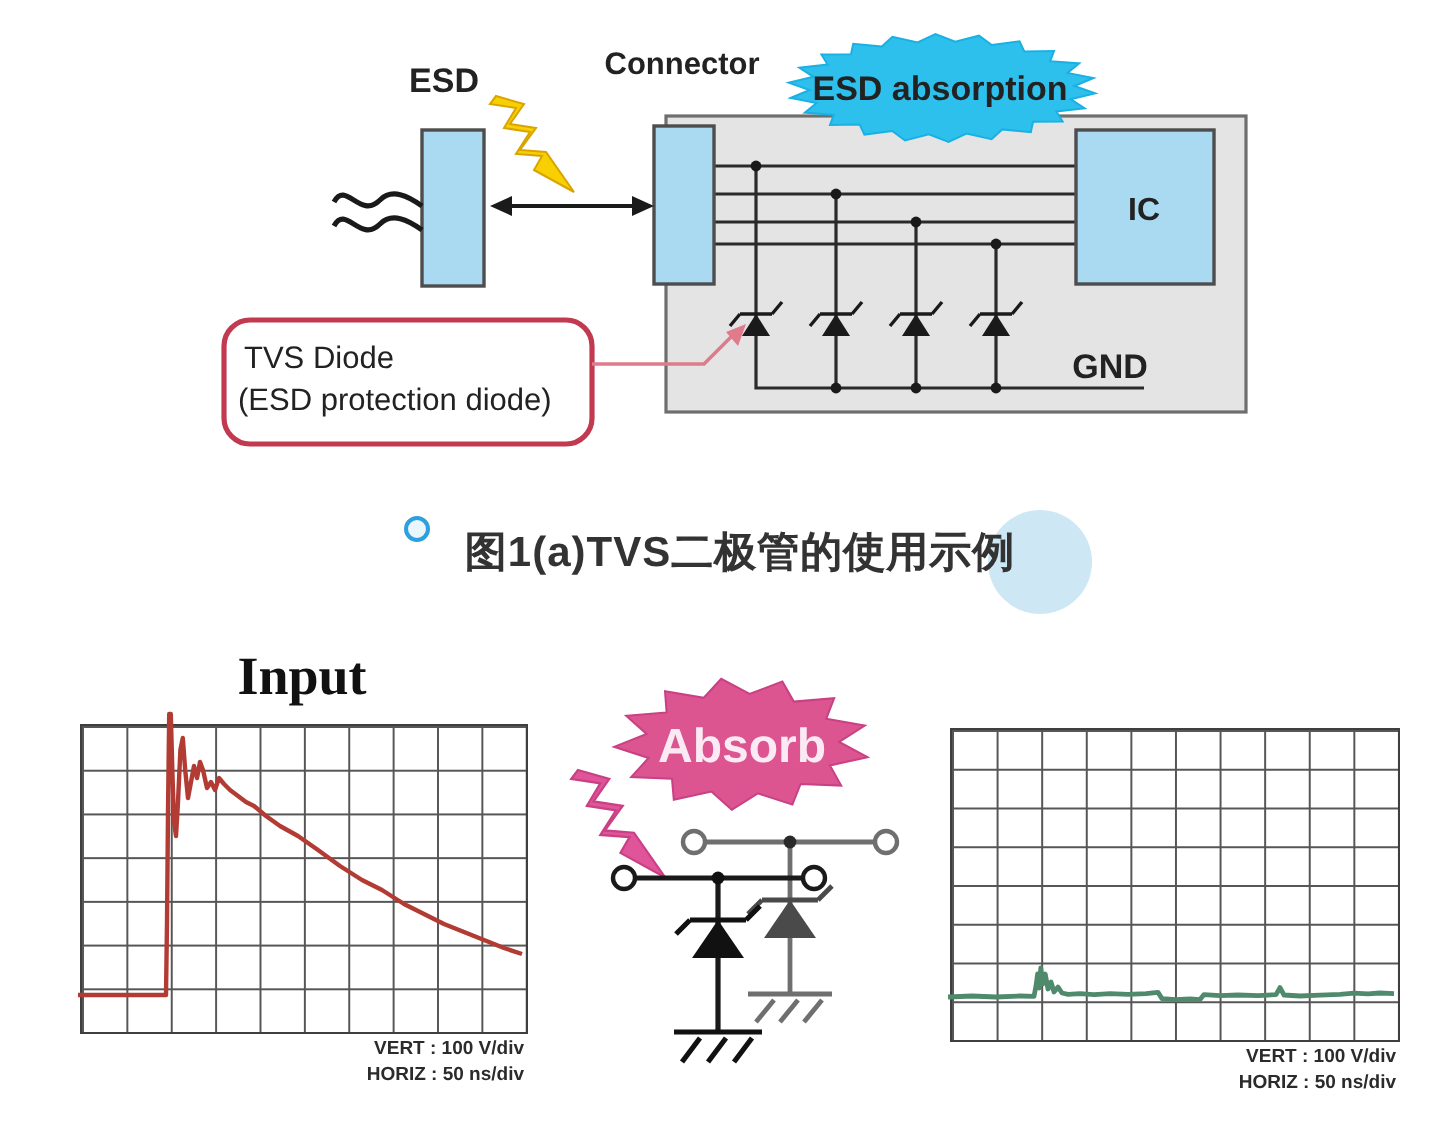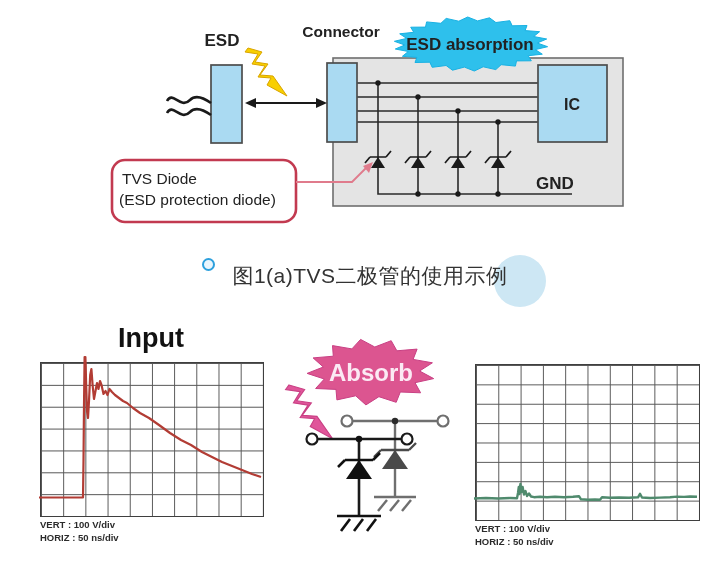--- a/index.html
+++ b/index.html
@@ -5,36 +5,36 @@
   html,body{margin:0;padding:0;background:#fff;}
   .canvas{position:relative;width:725px;height:571px;background:#fff;overflow:hidden;
           font-family:"Liberation Sans",sans-serif;}
   svg{display:block;}
   .abs{position:absolute;}
   .top-svg{left:0;top:0;}
   .top-svg text{font-family:"Liberation Sans",sans-serif;fill:#222;}
   .mid-svg{left:255px;top:330px;}
   
   .caption{left:150px;top:262px;width:440px;text-align:center;font-size:21px;
-           color:#333;font-weight:400;letter-spacing:.5px;z-index:2;}
+           color:#333;font-weight:700;letter-spacing:.5px;z-index:2;}
   .hl-circle{left:494px;top:255px;width:52px;height:52px;border-radius:50%;
              background:#cde7f4;z-index:1;}
   .sel-dot{left:202px;top:258px;width:9px;height:9px;border-radius:50%;
            background:#eaf6fd;border:2px solid #2da0dd;z-index:3;}
   
   .chart{border:1.6px solid #3f3f3f;background:
      linear-gradient(to right,#565656 1px,transparent 1px),
      linear-gradient(to bottom,#565656 1px,transparent 1px);}
   .chart-input{left:40px;top:362px;width:222px;height:153px;background-size:22.2px 21.86px;}
   .chart-output{left:475px;top:364px;width:223px;height:155px;background-size:22.3px 19.38px;}
   .trace{position:absolute;left:-2px;top:-2px;overflow:visible;pointer-events:none;}
-  .chart-title{font-size:27px;font-weight:600;color:#111;text-align:center;}
+  .chart-title{font-size:27px;font-weight:600;color:#111;text-align:center;font-family:Liberation Serif, serif;}
   .title-input{left:40px;top:323px;width:222px;}
   .title-output{left:475px;top:325px;width:223px;}
-  .scope-notes{font-size:9.5px;font-weight:700;color:#2b2b2b;line-height:13px;}
+  .scope-notes{font-size:9.5px;font-weight:700;color:#2b2b2b;text-align:right;line-height:13px;}
   .notes-input{left:40px;top:518px;width:222px;}
   .notes-output{left:475px;top:522px;width:223px;}
 </style>
 </head>
 <body>
 
 <div class="canvas">
 
   <svg class="abs top-svg" width="725" height="250" viewBox="0 0 725 250">
     <defs>

